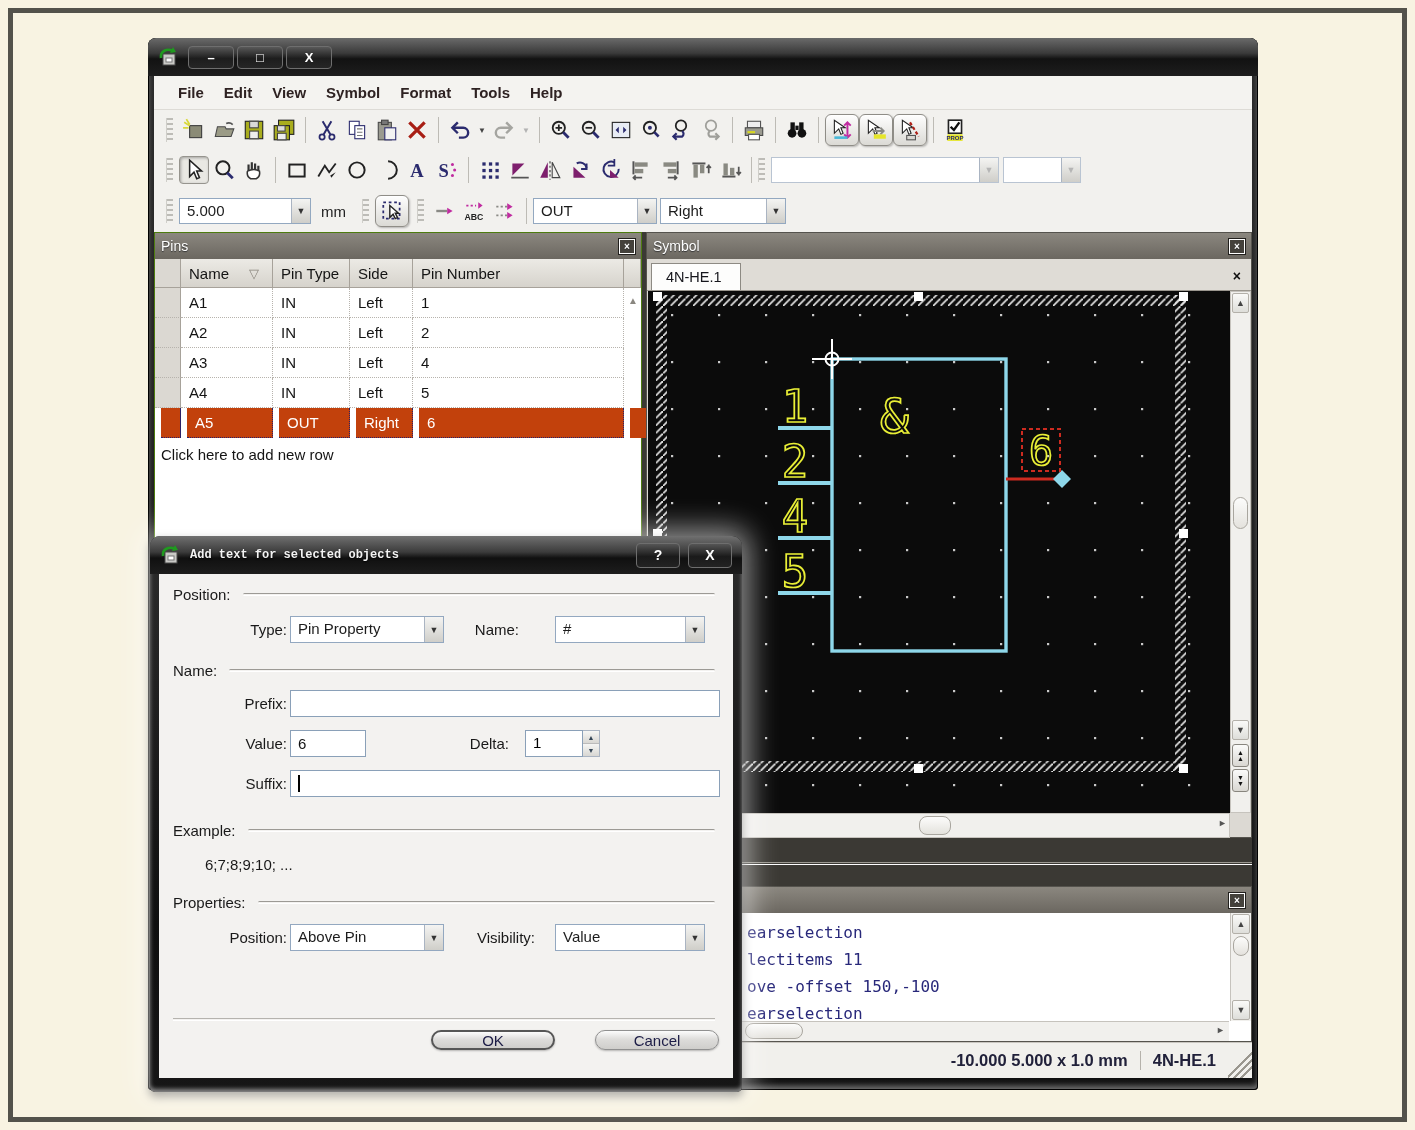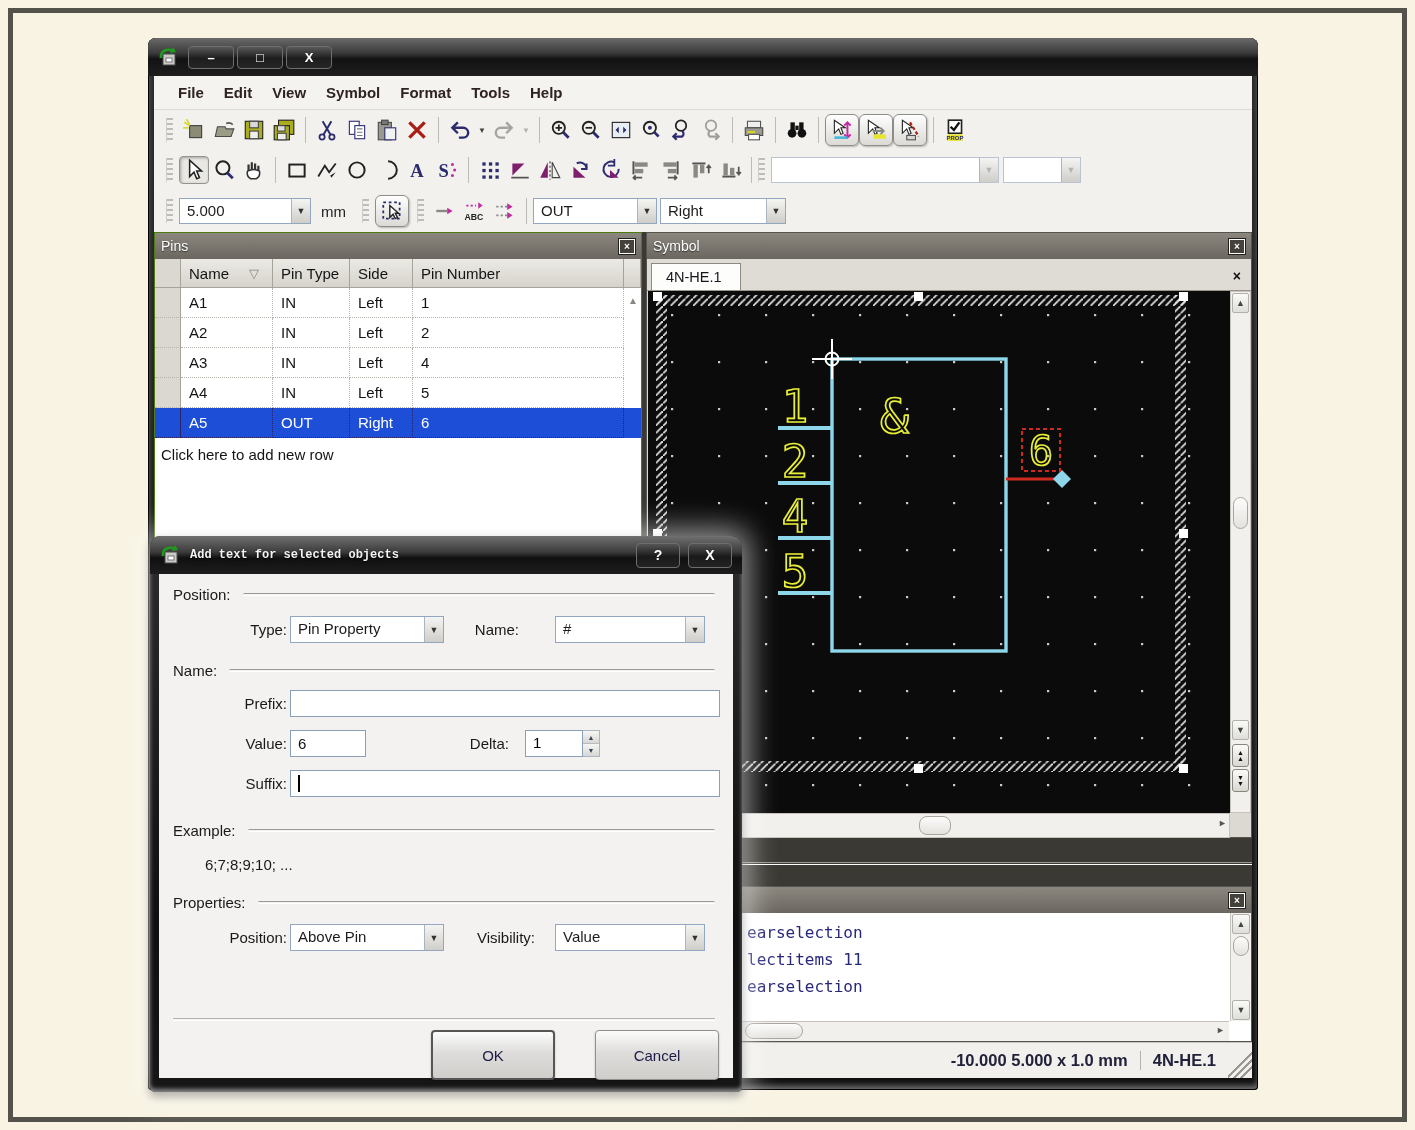--- a/index.html
+++ b/index.html
@@ -123,21 +123,21 @@
     background:linear-gradient(180deg,#eceae5,#d6d3cc);
     border-right:1px solid #a7a29a; border-bottom:1px solid #a7a29a;
     padding:4px 8px; font-size:15px; color:#141414; height:29px;
     display:flex; align-items:center;
   }
   .pg-head .rowhead, .pg-body .rowhead { background:#dbd8d2; border-right:1px solid #a7a29a; }
   .pg-body > div {
     border-right:1px dotted #b7b3ad; border-bottom:1px dotted #b7b3ad;
     padding:4px 8px; height:30px; background:#fff; display:flex; align-items:center;
   }
-  .pg-body.selected > div { background:#1d4ed8; color:#fff; border-color:#2b2168; }
+  .pg-body.selected > div { background:#c2410c; color:#fff; border-color:#2b2168;margin-left:6px; }
   .sort-glyph { color:#8a857d; margin-left:20px; font-size:13px; }
   .scrollhint { position:absolute; right:3px; top:36px; color:#8a8780; font-size:10px; }
   .add-row-hint { padding:8px 6px; font-size:15px; color:#141414; }
 
   
   #symbol-panel {
     position:absolute; left:492px; top:0; width:606px; height:606px;
     background:#dcd9d3; border:1px solid #55534d;
   }
   #tabbar {
@@ -254,21 +254,21 @@
   .caret { display:inline-block; width:1.5px; height:17px; background:#000; }
   .spin { position:absolute; top:0; height:27px; display:flex; }
   .spin .spin-val { width:58px; background:#fff; border:1px solid #8aa0b8; font-size:15px; padding:3px 7px; }
   .spin .spin-btns { width:17px; display:flex; flex-direction:column; border:1px solid #aab4c2; border-left:none;}
   .spin .spin-btns div { flex:1; font-size:7px; color:#345; display:flex; align-items:center; justify-content:center;
     background:linear-gradient(180deg,#f6f6f4,#d8d7d3); cursor:pointer;}
   .spin .spin-btns div:first-child { border-bottom:1px solid #bbb; }
   #example-text { position:absolute; left:46px; font-size:15px; color:#191919; }
   #dlg-sep { position:absolute; left:14px; right:18px; height:3px; border-top:1px solid #b5b3ae; border-bottom:1px solid #fff; }
   .dlg-push {
-    position:absolute; width:124px; height:50px; border-radius:4px;
+    position:absolute; width:124px; height:20px; border-radius:14px;
     background:linear-gradient(180deg,#fcfcfc,#dedddb 45%,#cfcecb);
     font-size:15px; color:#1c1c46; display:flex; align-items:center; justify-content:center;
     cursor:pointer; box-shadow:0 1px 2px rgba(0,0,0,.25);
   }
   #ok-button { border:2px solid #565656; }
   #cancel-button { border:1px solid #909090; }
 
   svg.ticon { width:24px; height:24px; display:block; }
 </style>
 </head>
@@ -812,20 +812,21 @@
       <div id="splitter"></div>
 
       <div id="console-panel">
         <div class="panel-title">
           <span class="pt-label"></span>
           <span class="panel-close">×</span>
         </div>
         <div id="console-text">
           <div>earselection</div>
           <div>lectitems 11</div>
+          <div>ove -offset 150,-100</div>
           <div>earselection</div>
         </div>
         <div id="console-vscroll">
           <div class="sb-btn" style="top:1px">▲</div>
           <div class="sb-thumb" style="top:23px; height:20px"></div>
           <div class="sb-btn" style="bottom:1px">▼</div>
         </div>
         <div id="console-hscroll">
           <div id="con-hthumb"></div>
           <span id="con-hright">►</span>

